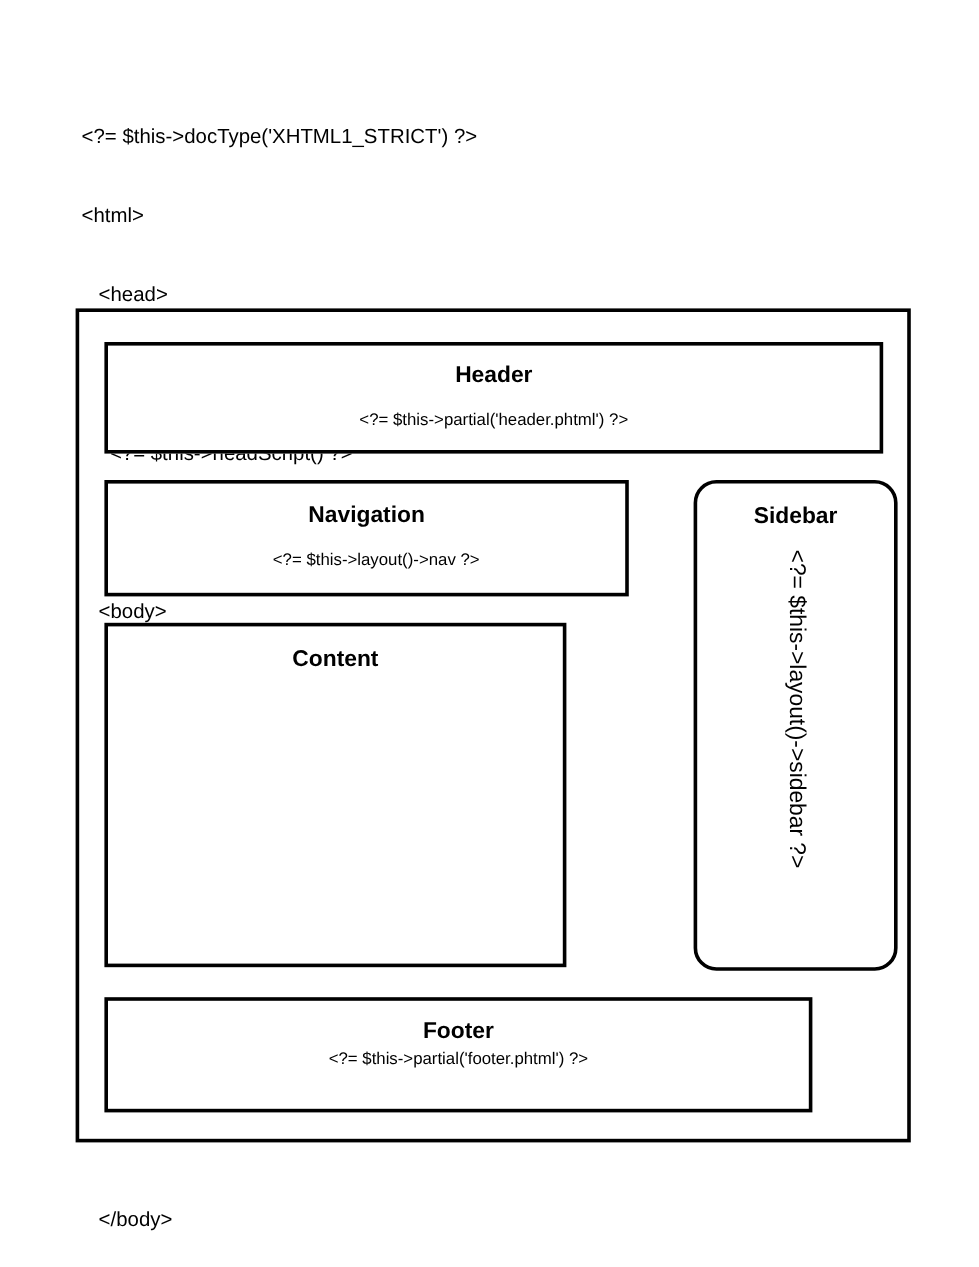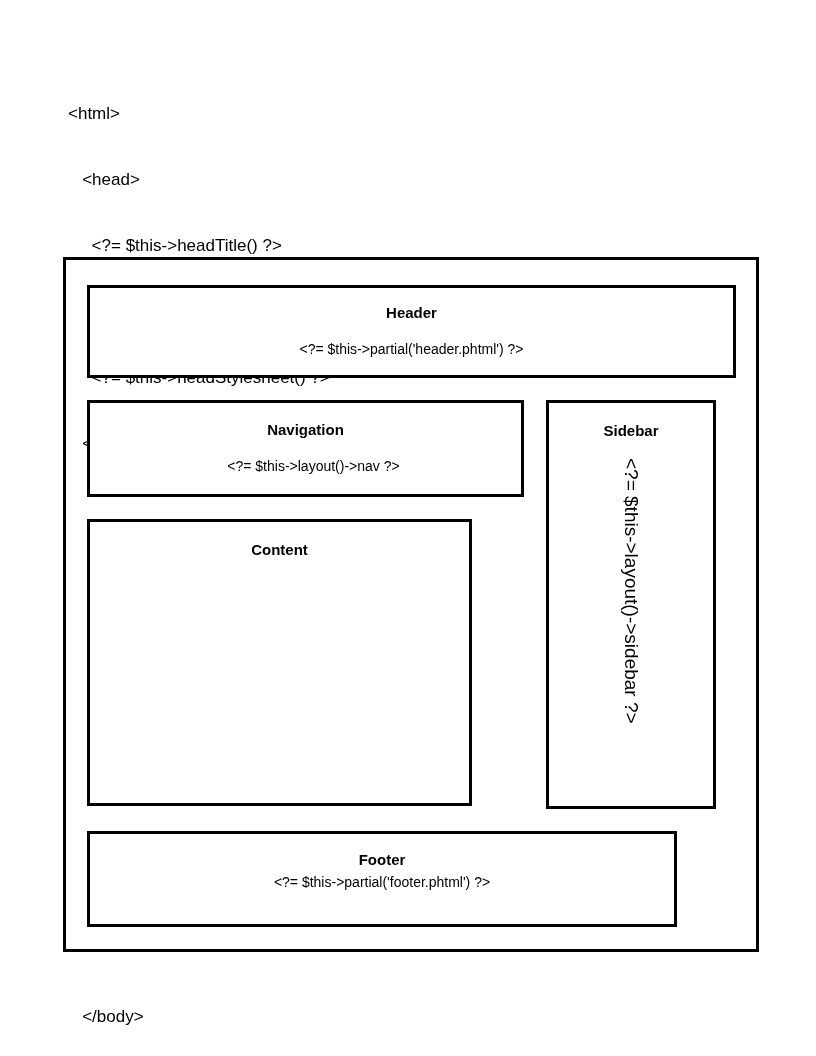--- a/index.html
+++ b/index.html
@@ -42,21 +42,21 @@
 
   
   .region {
     position: absolute;
     border: 3px solid #000000;
     box-sizing: border-box;
     background: #ffffff;
   }
   .region-title {
     text-align: center;
-    font-size: 15px;
+    font-size: 19px;
     font-weight: bold;
     line-height: 22px;
   }
   .region-code {
     text-align: center;
     font-size: 14px;
     line-height: 22px;
     white-space: pre;
   }
 
@@ -79,22 +79,22 @@
   
   #region-content {
     left: 21px;  top: 259px;
     width: 385px; height: 287px;
   }
   #region-content .region-title { margin-top: 17px; }
   #region-content .region-code  { margin-top: 14px; }
 
   
   #region-sidebar {
-    left: 480px; top: 140px;
-    width: 170px; height: 409px;
+    left: 512px; top: 140px;
+    width: 170px; height: 409px; border-radius: 19px;
   }
   #region-sidebar .region-title { margin-top: 17px; }
   .sidebar-vertical {
     position: absolute;
     left: 0;
     right: 0;
     top: 55px;
     height: 330px;
     display: flex;
     align-items: flex-start;
@@ -114,20 +114,21 @@
     left: 21px;  top: 571px;
     width: 590px; height: 96px;
   }
   #region-footer .region-title { margin-top: 15px; }
   #region-footer .region-code  { }
 </style>
 </head>
 <body>
 
 <div id="code-top" class="code-block">
+  <div class="code-line">&lt;?= $this-&gt;docType('XHTML1_STRICT') ?&gt;</div>
   <div class="code-line">&lt;html&gt;</div>
   <div class="code-line">   &lt;head&gt;</div>
   <div class="code-line">     &lt;?= $this-&gt;headTitle() ?&gt;</div>
   <div class="code-line">     &lt;?= $this-&gt;headScript() ?&gt;</div>
   <div class="code-line">     &lt;?= $this-&gt;headStylesheet() ?&gt;</div>
   <div class="code-line">   &lt;body&gt;</div>
 </div>
 
 <div id="layout-container">
 

